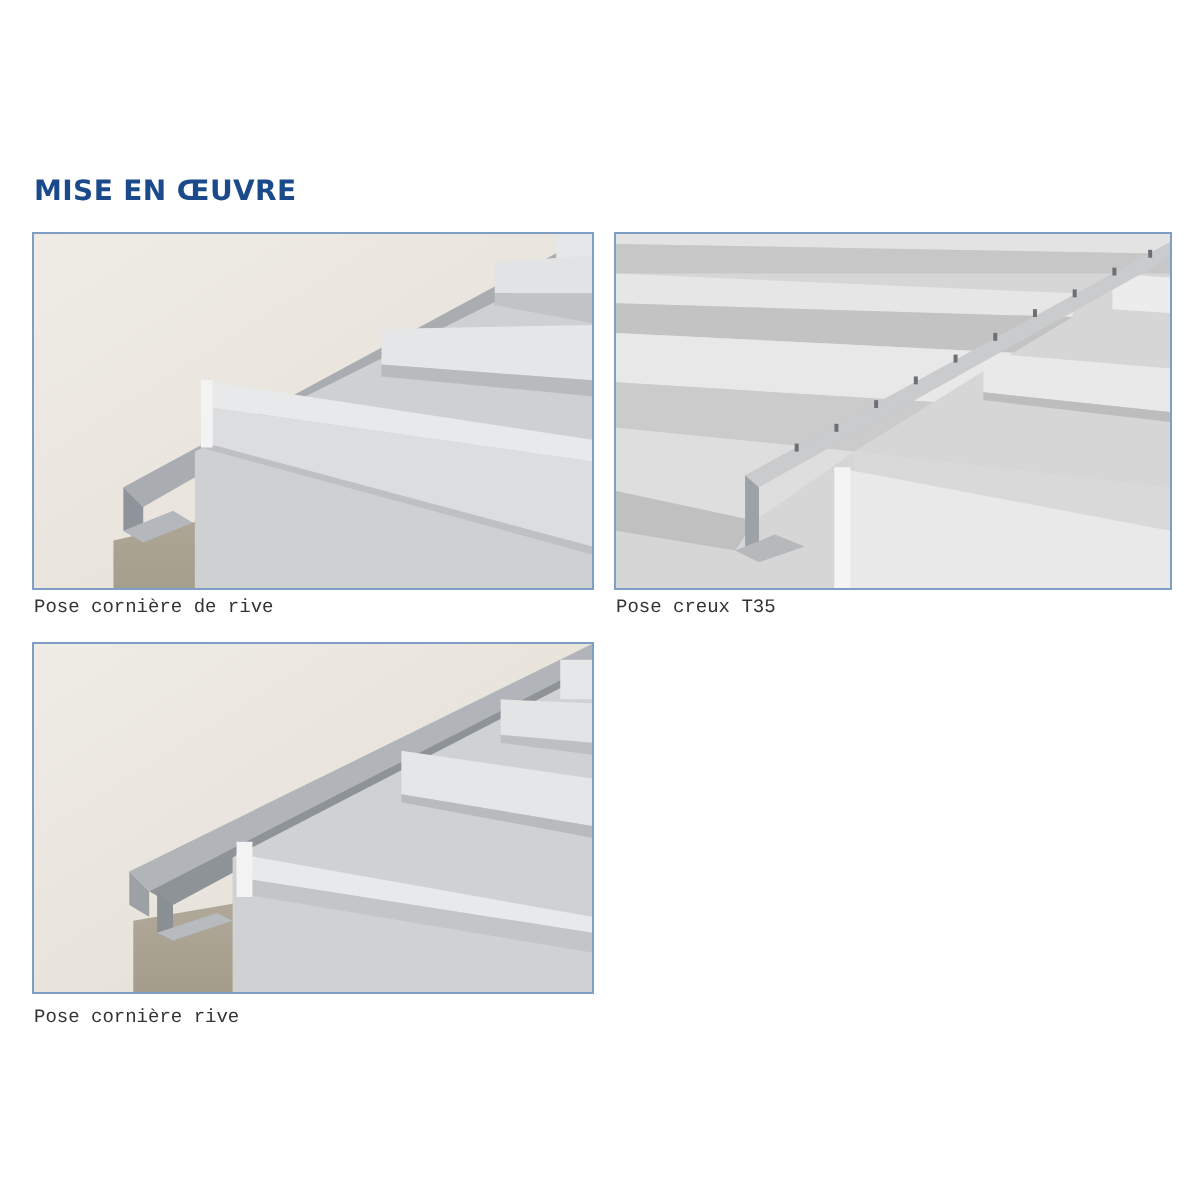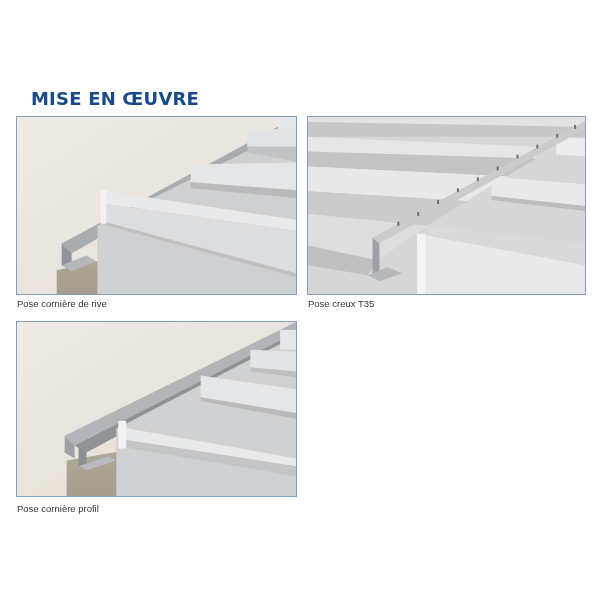--- a/index.html
+++ b/index.html
@@ -1,28 +1,28 @@
 <!DOCTYPE html>
 <html><head>
   <meta charset="utf-8">
   <style>
     html, body { margin: 0; padding: 0; background: #ffffff; }
     body { width: 600px; height: 600px; position: relative; overflow: hidden; font-family: "DejaVu Sans", sans-serif; }
     .title {
-      position: absolute; left: 31px; top: 88px;
+      position: absolute; left: 17px; top: 88px;
       font-family: "DejaVu Sans", sans-serif; font-weight: bold;
-      font-size: 18px; color: #1b4a8a; letter-spacing: 0.2px;
+      font-size: 14px; color: #1b4a8a; letter-spacing: 0.2px;
     }
     .panel {
       position: absolute; box-sizing: border-box;
       border: 1.5px solid #7f9ec4; overflow: hidden; background: #eeeae3;
     }
     .panel svg { display: block; width: 100%; height: 100%; }
     .caption {
-      position: absolute; font-family: Liberation Sans, sans-serif;
+      position: absolute; font-family: Liberation Mono, monospace;
       font-size: 9.5px; color: #333333;
     }
     #p1 { left: 16px; top: 116px; width: 281px; height: 179px; }
     #p2 { left: 307px; top: 116px; width: 279px; height: 179px; background: #d4d4d4; }
     #p3 { left: 16px; top: 321px; width: 281px; height: 176px; }
     #c1 { left: 17px; top: 298px; }
     #c2 { left: 308px; top: 298px; }
     #c3 { left: 17px; top: 503px; }
   </style>
 </head>
@@ -127,13 +127,13 @@
     <polygon points="265,8 281,8 281,28 265,28" fill="#e6e7e8"></polygon>
     <polygon points="235,28 281,30 281,50 235,46" fill="#e3e4e5"></polygon>
     <polygon points="235,46 281,50 281,56 235,50" fill="#bebfc1"></polygon>
     <polygon points="185,54 281,68 281,92 185,76" fill="#e5e6e7"></polygon>
     <polygon points="185,76 281,92 281,98 185,80" fill="#b9babc"></polygon>
     <polygon points="102,106 281,138 281,146 102,118" fill="#e8e9ea"></polygon>
     <polygon points="102,118 281,146 281,156 102,126" fill="#c4c5c7"></polygon>
     <polygon points="102,100 110,100 110,128 102,128" fill="#f3f3f4"></polygon>
   </svg>
 </div>
-<div class="caption" id="c3">Pose cornière profil</div>
+<div class="caption" id="c3">Pose cornière rive</div>
 
 </body></html>

